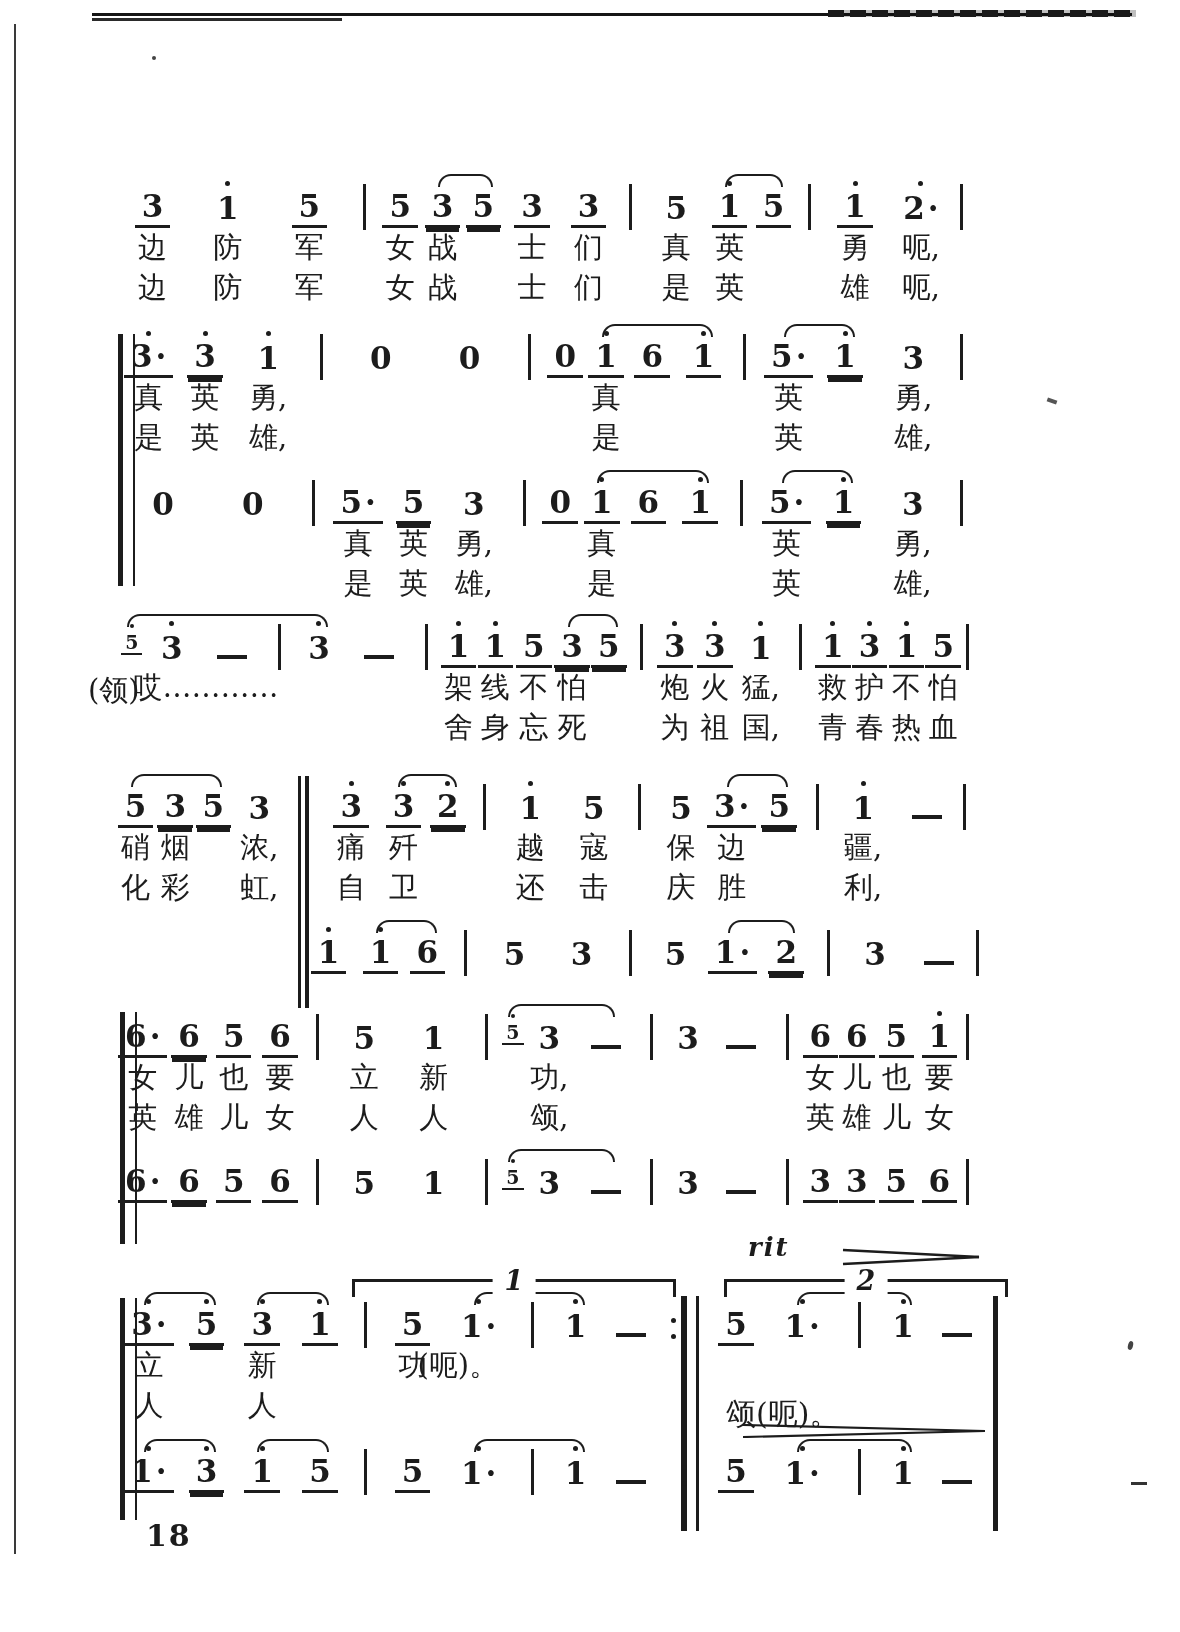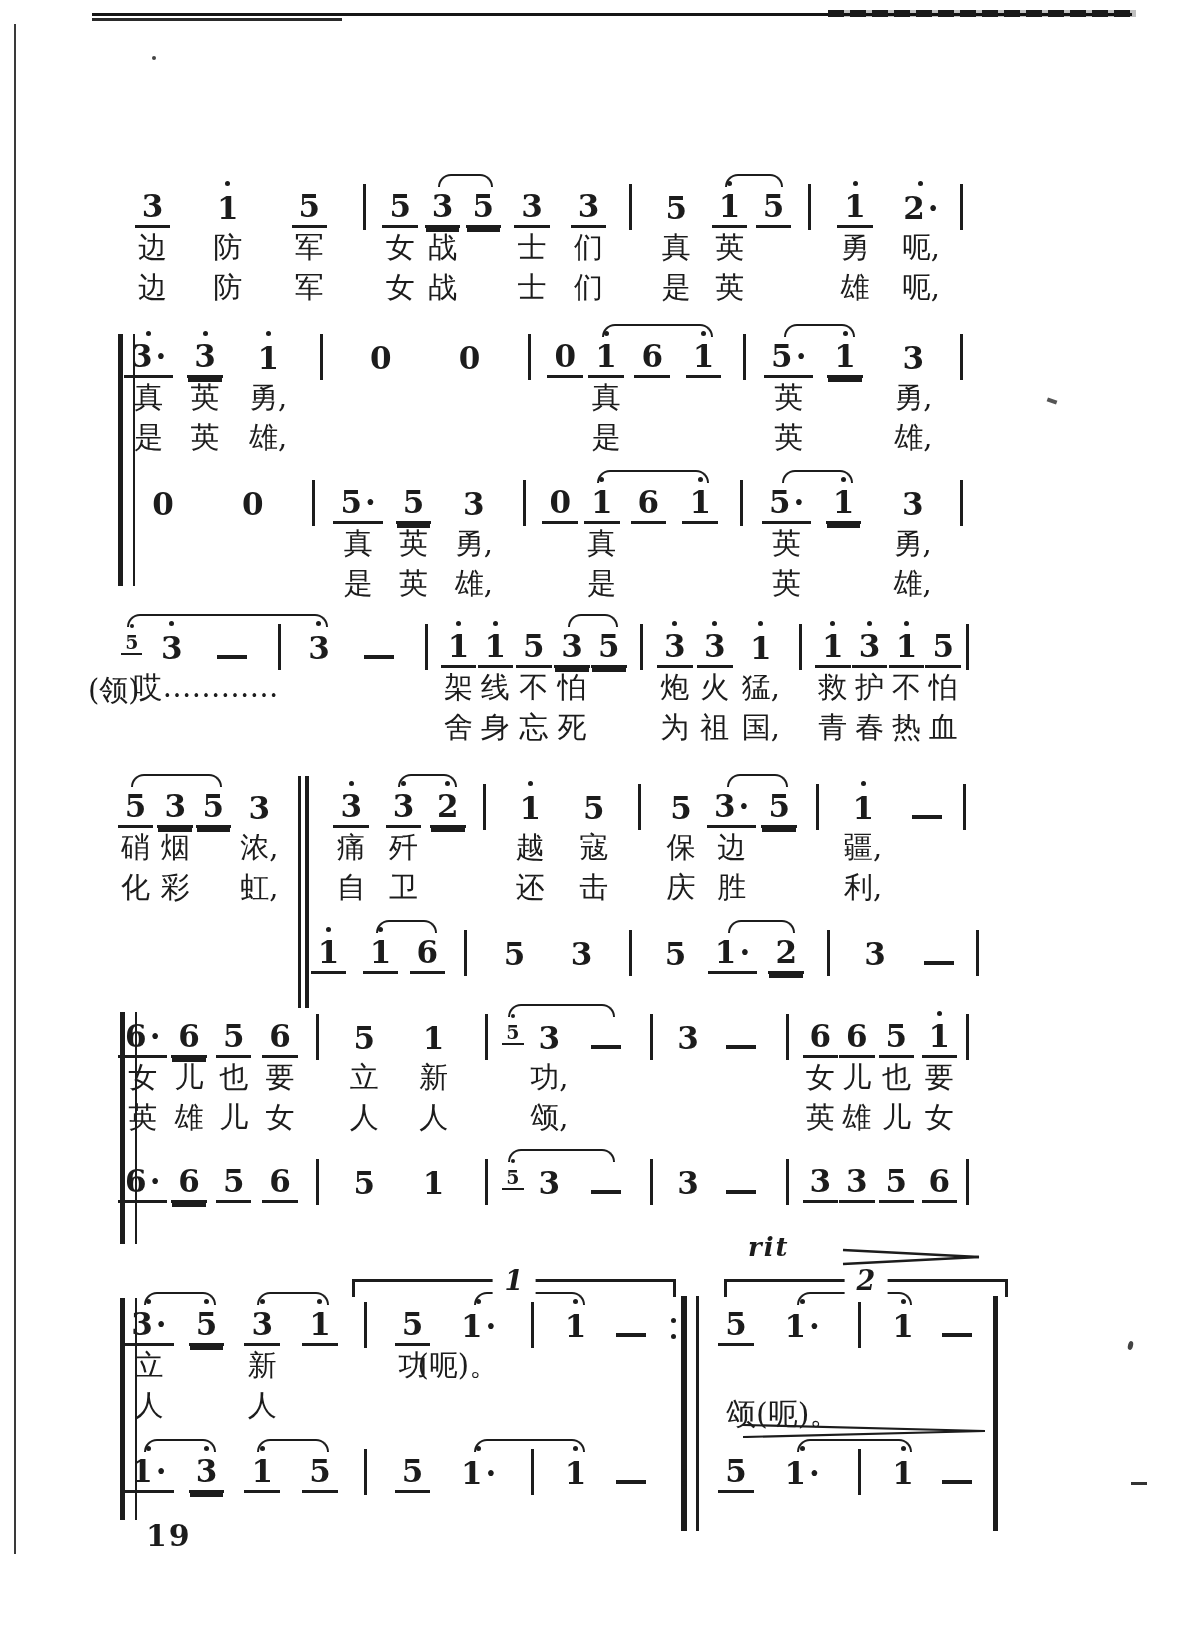--- a/index.html
+++ b/index.html
@@ -2061,14 +2061,14 @@
     <line x1="1" y1="16" x2="137" y2="9" stroke="#1c1c1c" stroke-width="2.4"></line>
   </svg>
 
   <div class="vtail" style="left:726px;top:1394px">颂(呃)。</div>
 
   <svg class="hp" style="left:742px;top:1424px" width="246" height="14" viewBox="0 0 246 14">
     <line x1="1" y1="1" x2="243" y2="7" stroke="#1c1c1c" stroke-width="2.2"></line>
     <line x1="1" y1="13" x2="243" y2="7" stroke="#1c1c1c" stroke-width="2.2"></line>
   </svg>
 
-  <div class="pageno" style="left:146px;top:1518px">19</div>
+  <div class="pageno" style="left:146px;top:1518px">18</div>
 </div>
 
 </body></html>

